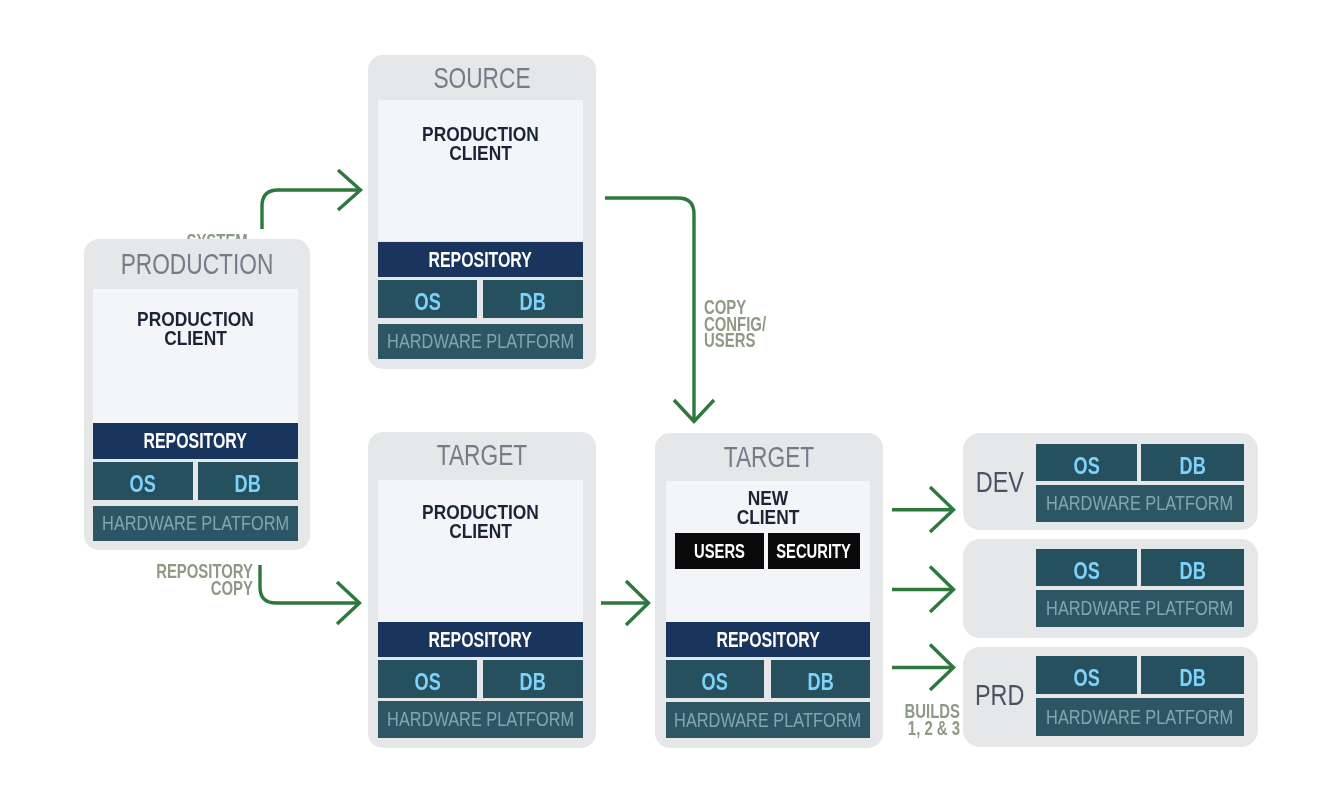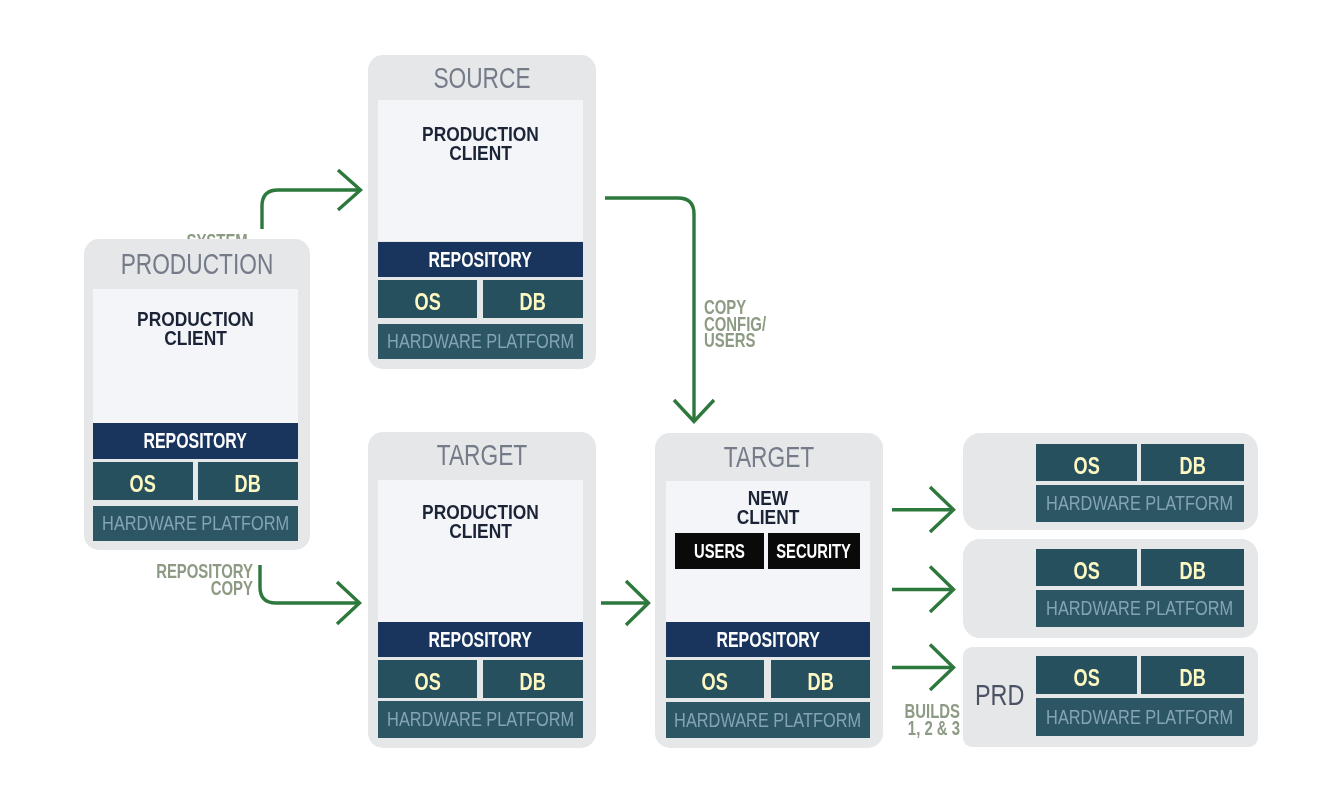--- a/index.html
+++ b/index.html
@@ -16,21 +16,21 @@
   .bar{position:absolute;box-sizing:border-box;display:flex;align-items:center;justify-content:center;
        text-align:center;color:#ffffff;font-weight:700;font-size:21.6px;letter-spacing:0px;overflow:hidden;}
   .bar>span{display:block;white-space:nowrap;transform:scaleX(.736);}
   .osdb{font-size:24.5px;}
   .osdb>span{transform:scaleX(.74) translateY(2.5px);}
   .hw{font-size:19.5px;font-weight:400;}
   .hw>span{transform:scaleX(.838);}
   .blk{font-size:20px;}
   .blk>span{transform:scaleX(.74);}
   .repo{background:#19355e;}
-  .osdb{background:#27505f;color:#fef9c3;}
+  .osdb{background:#27505f;color:#7dd3fc;}
   .hw{background:#2d5665;color:#83a5b1;}
   .blk{background:#0a0a0a;}
   .client{position:absolute;left:0;right:0;text-align:center;color:#1b2336;font-weight:700;
           line-height:19.3px;font-size:21px;letter-spacing:0px;transform:scaleX(.827);}
   .client>span{display:block;}
   svg.arrows{position:absolute;left:0;top:0;width:1340px;height:800px;pointer-events:none;}
   .alabel{position:absolute;color:#8d9a84;font-weight:700;line-height:16.5px;font-size:20px;
           letter-spacing:0px;white-space:nowrap;}
   .alabel>span{display:block;transform:scaleX(.745);}
   .alabel.r>span{transform-origin:right center;}
@@ -171,20 +171,23 @@
       </div>
     <div class="bar osdb" style="left:116px;top:227px;width:99px;height:38px;">
         <span>DB</span>
       </div>
     <div class="bar hw" style="left:11px;top:269px;width:204px;height:36px;">
         <span>HARDWARE PLATFORM</span>
       </div>
   </div>
 
   <div class="card" style="border-radius:17px;left:963px;top:433px;width:295px;height:97px;">
+    <div class="env-title" style="top:1px;">
+        <span>DEV</span>
+      </div>
     <div class="bar osdb" style="left:73px;top:11px;width:101px;height:37px;">
         <span>OS</span>
       </div>
     <div class="bar osdb" style="left:178px;top:11px;width:103px;height:37px;">
         <span>DB</span>
       </div>
     <div class="bar hw" style="left:73px;top:52px;width:208px;height:37px;">
         <span>HARDWARE PLATFORM</span>
       </div>
   </div>
@@ -194,21 +197,21 @@
         <span>OS</span>
       </div>
     <div class="bar osdb" style="left:178px;top:10px;width:103px;height:37px;">
         <span>DB</span>
       </div>
     <div class="bar hw" style="left:73px;top:51px;width:208px;height:37px;">
         <span>HARDWARE PLATFORM</span>
       </div>
   </div>
 
-  <div class="card" style="border-radius:9px;left:963px;top:647px;width:295px;height:100px;">
+  <div class="card" style="border-radius:17px;left:963px;top:647px;width:295px;height:100px;">
     <div class="env-title" style="top:-2px;">
         <span>PRD</span>
       </div>
     <div class="bar osdb" style="left:73px;top:9px;width:101px;height:38px;">
         <span>OS</span>
       </div>
     <div class="bar osdb" style="left:178px;top:9px;width:103px;height:38px;">
         <span>DB</span>
       </div>
     <div class="bar hw" style="left:73px;top:51px;width:208px;height:38px;">

